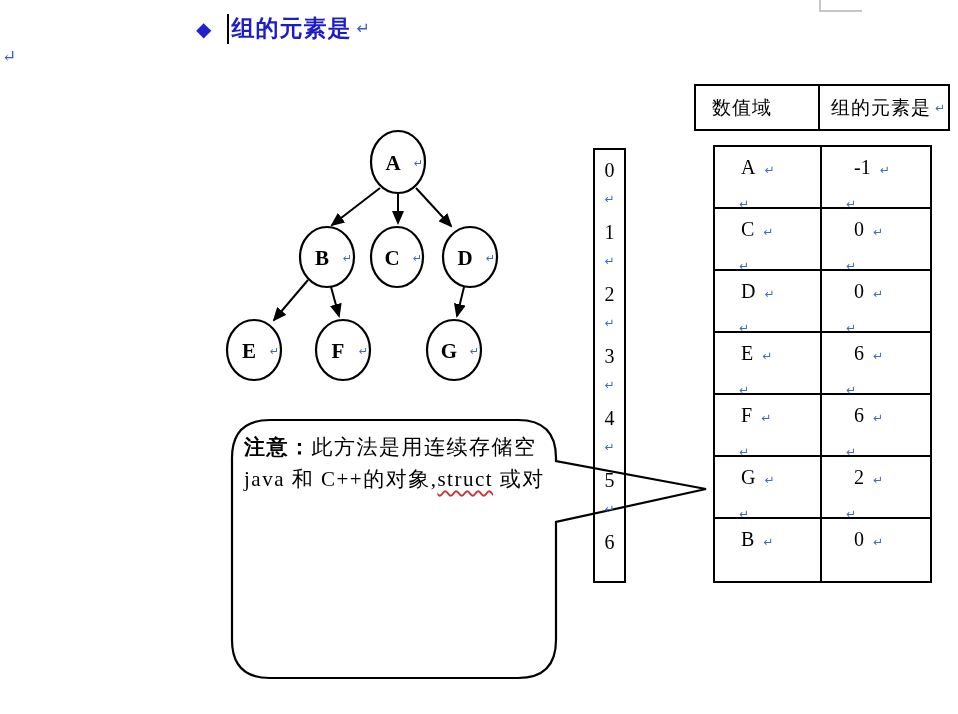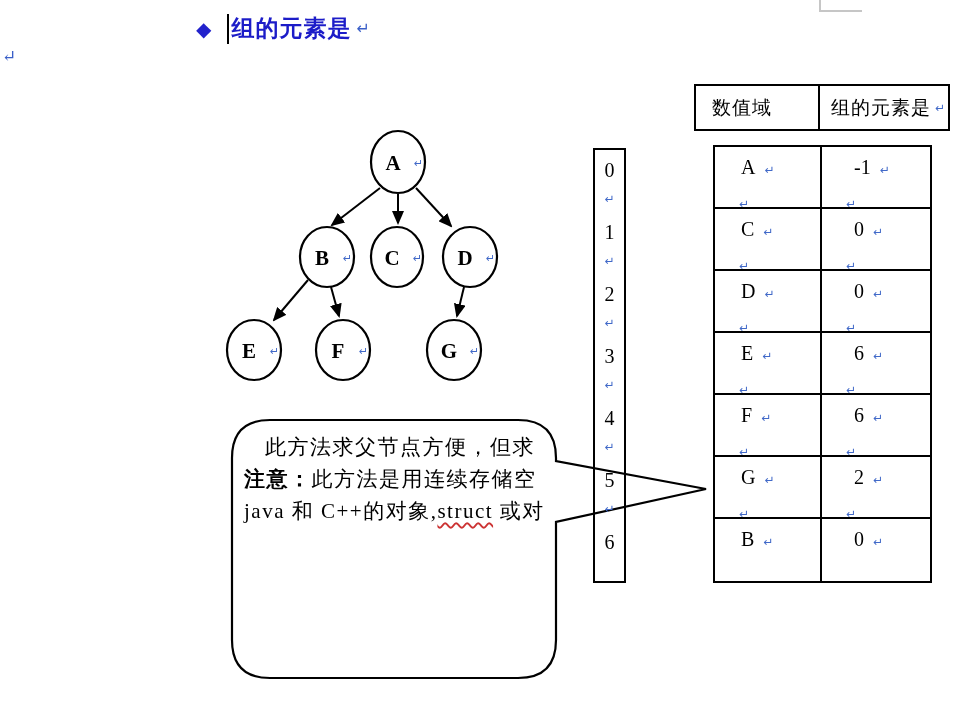--- a/index.html
+++ b/index.html
@@ -217,21 +217,20 @@
 
     <div class="pt-cell col1 last">
       <span class="pt-val"><span>B</span><span class="pmark">↵</span></span>
     </div>
     <div class="pt-cell col2 last">
       <span class="pt-val"><span>0</span><span class="pmark">↵</span></span>
     </div>
   </div>
 
   <div class="callout-text">
-    <div class="indent">此方法求父节点方便，但求</div>
     <div>
       <span class="b">注意：</span><span>此方法是用连续存储空</span>
     </div>
     <div>
       <span>java 和 C++的对象,</span><span class="wavy">struct</span><span> 或对</span>
     </div>
   </div>
 
 </div>
 

